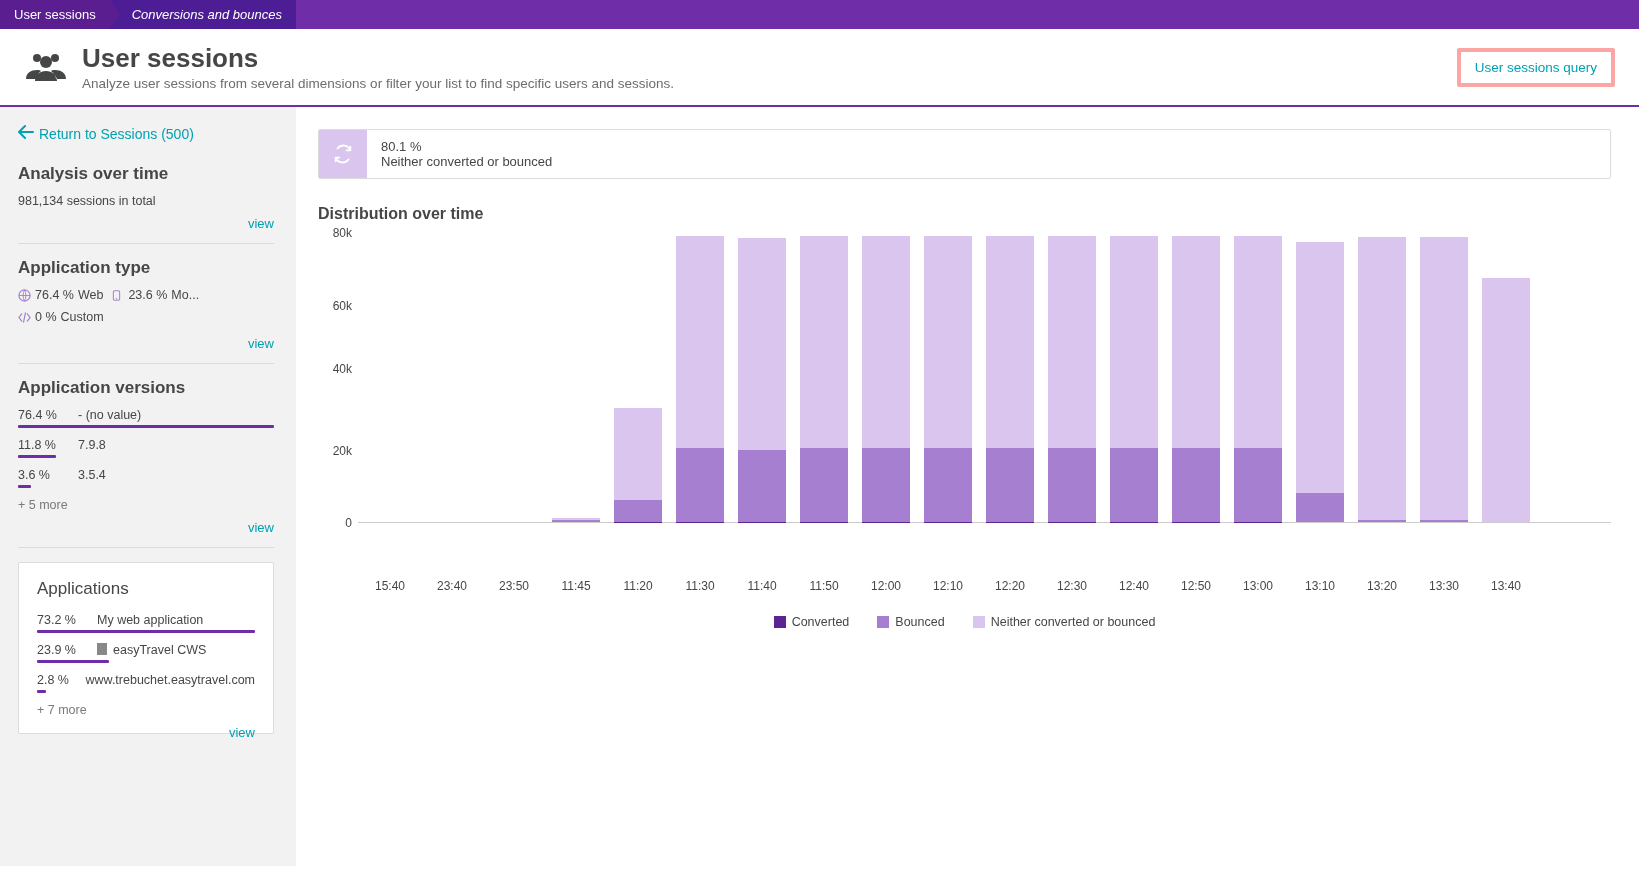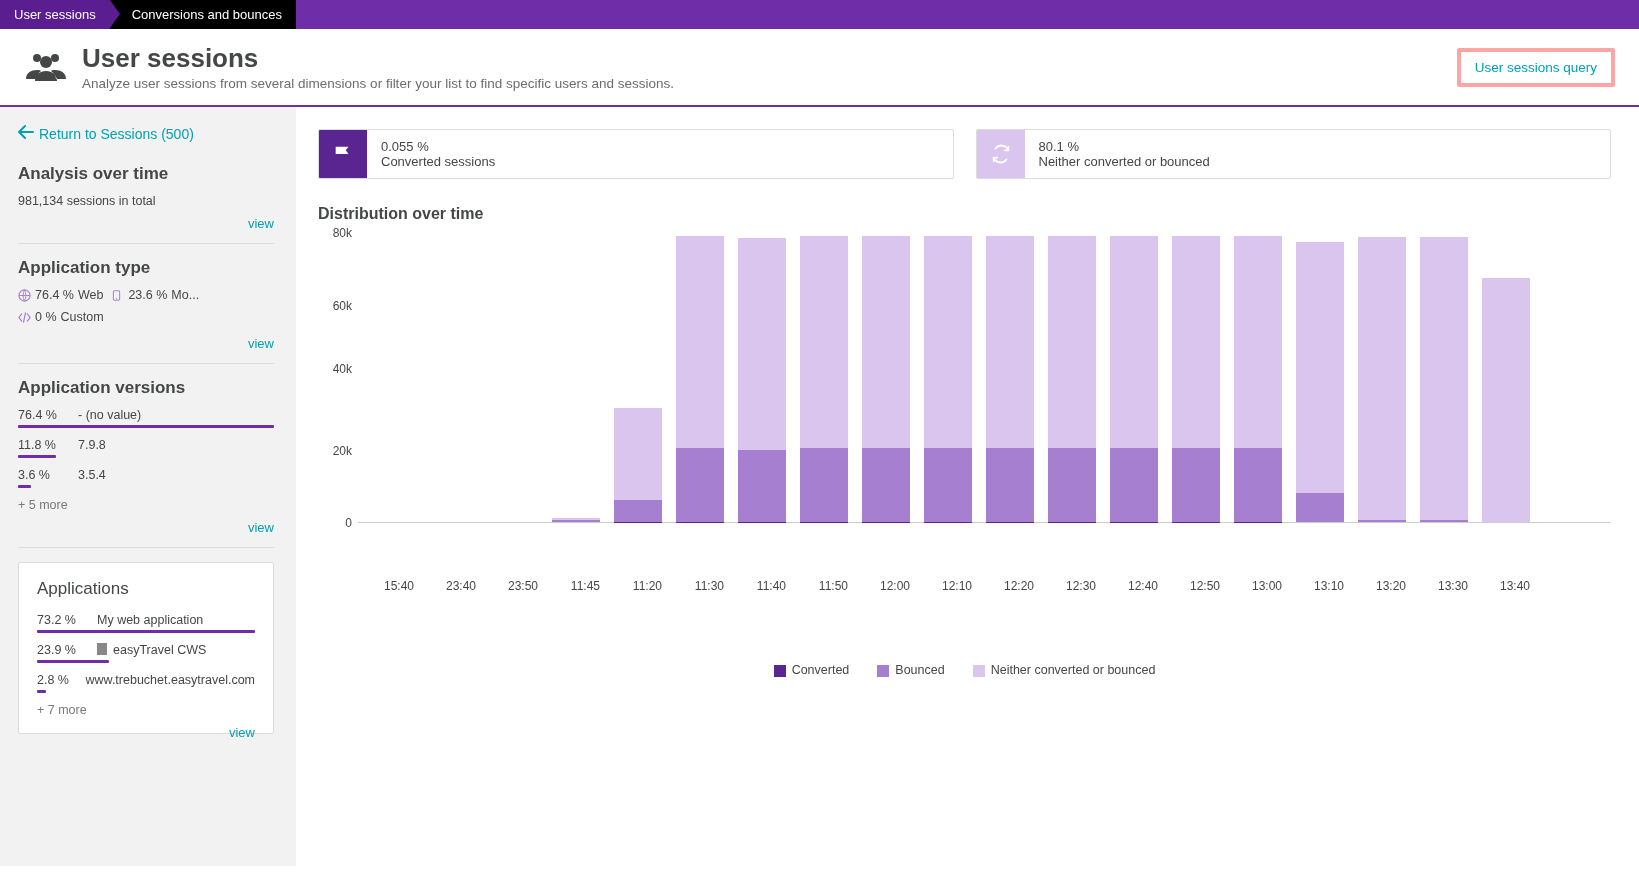--- a/index.html
+++ b/index.html
@@ -2,21 +2,21 @@
 <html><head>
 <meta charset="utf-8">
 <style>
   * { box-sizing: border-box; margin: 0; padding: 0; }
   body { font-family: -apple-system, BlinkMacSystemFont, "Segoe UI", Arial, sans-serif; font-size: 13px; color: #454646; background: #fff; }
   
   .breadcrumb-bar { background: #6f2da8; height: 29px; display: flex; align-items: stretch; }
   .breadcrumb-item { background: #5a1e90; color: #fff; padding: 0 14px; display: flex; align-items: center; font-size: 13px; position: relative; }
   .breadcrumb-item.active { background: #5a1e90; }
   .breadcrumb-item.active::after { content: ""; position: absolute; right: -10px; top: 0; border-top: 14.5px solid transparent; border-bottom: 14.5px solid transparent; border-left: 10px solid #5a1e90; z-index: 1; }
-  .breadcrumb-item.secondary { background: #000000; padding-left: 22px; }
+  .breadcrumb-item.secondary { background: #4c1d95; padding-left: 22px; font-style: italic; }
 
   .page-header { display: flex; align-items: center; padding: 14px 24px; border-bottom: 2px solid #6f2da8; background: #fff; }
   .header-icon { margin-right: 14px; color: #454646; }
   .header-text h1 { font-size: 26px; font-weight: 600; color: #454646; }
   .header-text p { color: #6d6d6d; font-size: 13.5px; margin-top: 2px; }
   .header-actions { margin-left: auto; }
   .btn-outline { border: 4px solid #fca5a5; color: #00a1b2; background: #fff; padding: 8px 14px; font-size: 13.5px; cursor: pointer; border-radius: 2px; }
 
   .body-wrap { display: flex; background: #f2f2f2; min-height: calc(873px - 29px - 85px); }
   .sidebar { width: 296px; background: #f2f2f2; padding: 18px 22px 18px 18px; }
@@ -59,24 +59,24 @@
   .chart-wrap { position: relative; height: 330px; display: flex; }
   .y-axis { width: 40px; position: relative; }
   .y-tick { position: absolute; right: 6px; font-size: 12px; color: #454646; transform: translateY(-50%); }
   .plot-area { flex: 1; border-bottom: 1px solid #ccc; position: relative; height: 290px; display: flex; align-items: flex-end; padding: 0 8px; gap: 14px; }
   .bar-col { flex: 1; display: flex; flex-direction: column-reverse; align-items: center; height: 100%; max-width: 48px; }
   .seg-converted { background: #5a2590; width: 100%; }
   .seg-bounced   { background: #a67fd1; width: 100%; }
   .seg-neither   { background: #d9c5ed; width: 100%; }
   .x-labels { display: flex; padding-left: 40px; padding-right: 0; margin-top: 16px; }
   .x-labels .plot-x { flex: 1; display: flex; padding: 0 8px; gap: 14px; }
-  .x-lbl { flex: 1; text-align: right; font-size: 12px; color: #454646; max-width: 48px; }
+  .x-lbl { flex: 1; text-align: center; font-size: 12px; color: #454646; max-width: 48px; }
 
   .legend { display: flex; gap: 28px; justify-content: center; margin-top: 22px; }
-  .legend .item { display: flex; align-items: flex-end; gap: 6px; font-size: 12.5px; color: #454646; margin-top: 48px; }
+  .legend .item { display: flex; align-items: center; gap: 6px; font-size: 12.5px; color: #454646; }
   .legend .sw { width: 12px; height: 12px; }
   .sw.c1 { background: #5a2590; }
   .sw.c2 { background: #a67fd1; }
   .sw.c3 { background: #d9c5ed; }
 </style>
 </head>
 <body>
 
 <div class="breadcrumb-bar">
   <div class="breadcrumb-item active">User sessions</div>
@@ -206,31 +206,20 @@
           </div>
         </div>
       <div class="more-text">+ 7 more</div>
       <span class="view-link">view</span>
     </div>
   </div>
 
   <div class="main">
 
     <div class="stat-cards">
-      <div class="stat-card c1">
-        <div class="icon-box">
-          <svg width="22" height="22" viewBox="0 0 24 24">
-              <path d="M4 3v18M4 4h14l-3 4 3 4H4" fill="#fff"></path>
-            </svg>
-        </div>
-        <div class="txt">
-          <span class="val">0.055 %</span>
-          <span class="lbl">Converted sessions</span>
-        </div>
-      </div>
       <div class="stat-card c3">
         <div class="icon-box">
           <svg width="22" height="22" viewBox="0 0 24 24">
               <path d="M20 8A8 8 0 006 6M4 16a8 8 0 0014 2M20 4v4h-4M4 20v-4h4" fill="none" stroke="#fff" stroke-width="2" stroke-linecap="round" stroke-linejoin="round"></path>
             </svg>
         </div>
         <div class="txt">
           <span class="val">80.1 %</span>
           <span class="lbl">Neither converted or bounced</span>
         </div>

